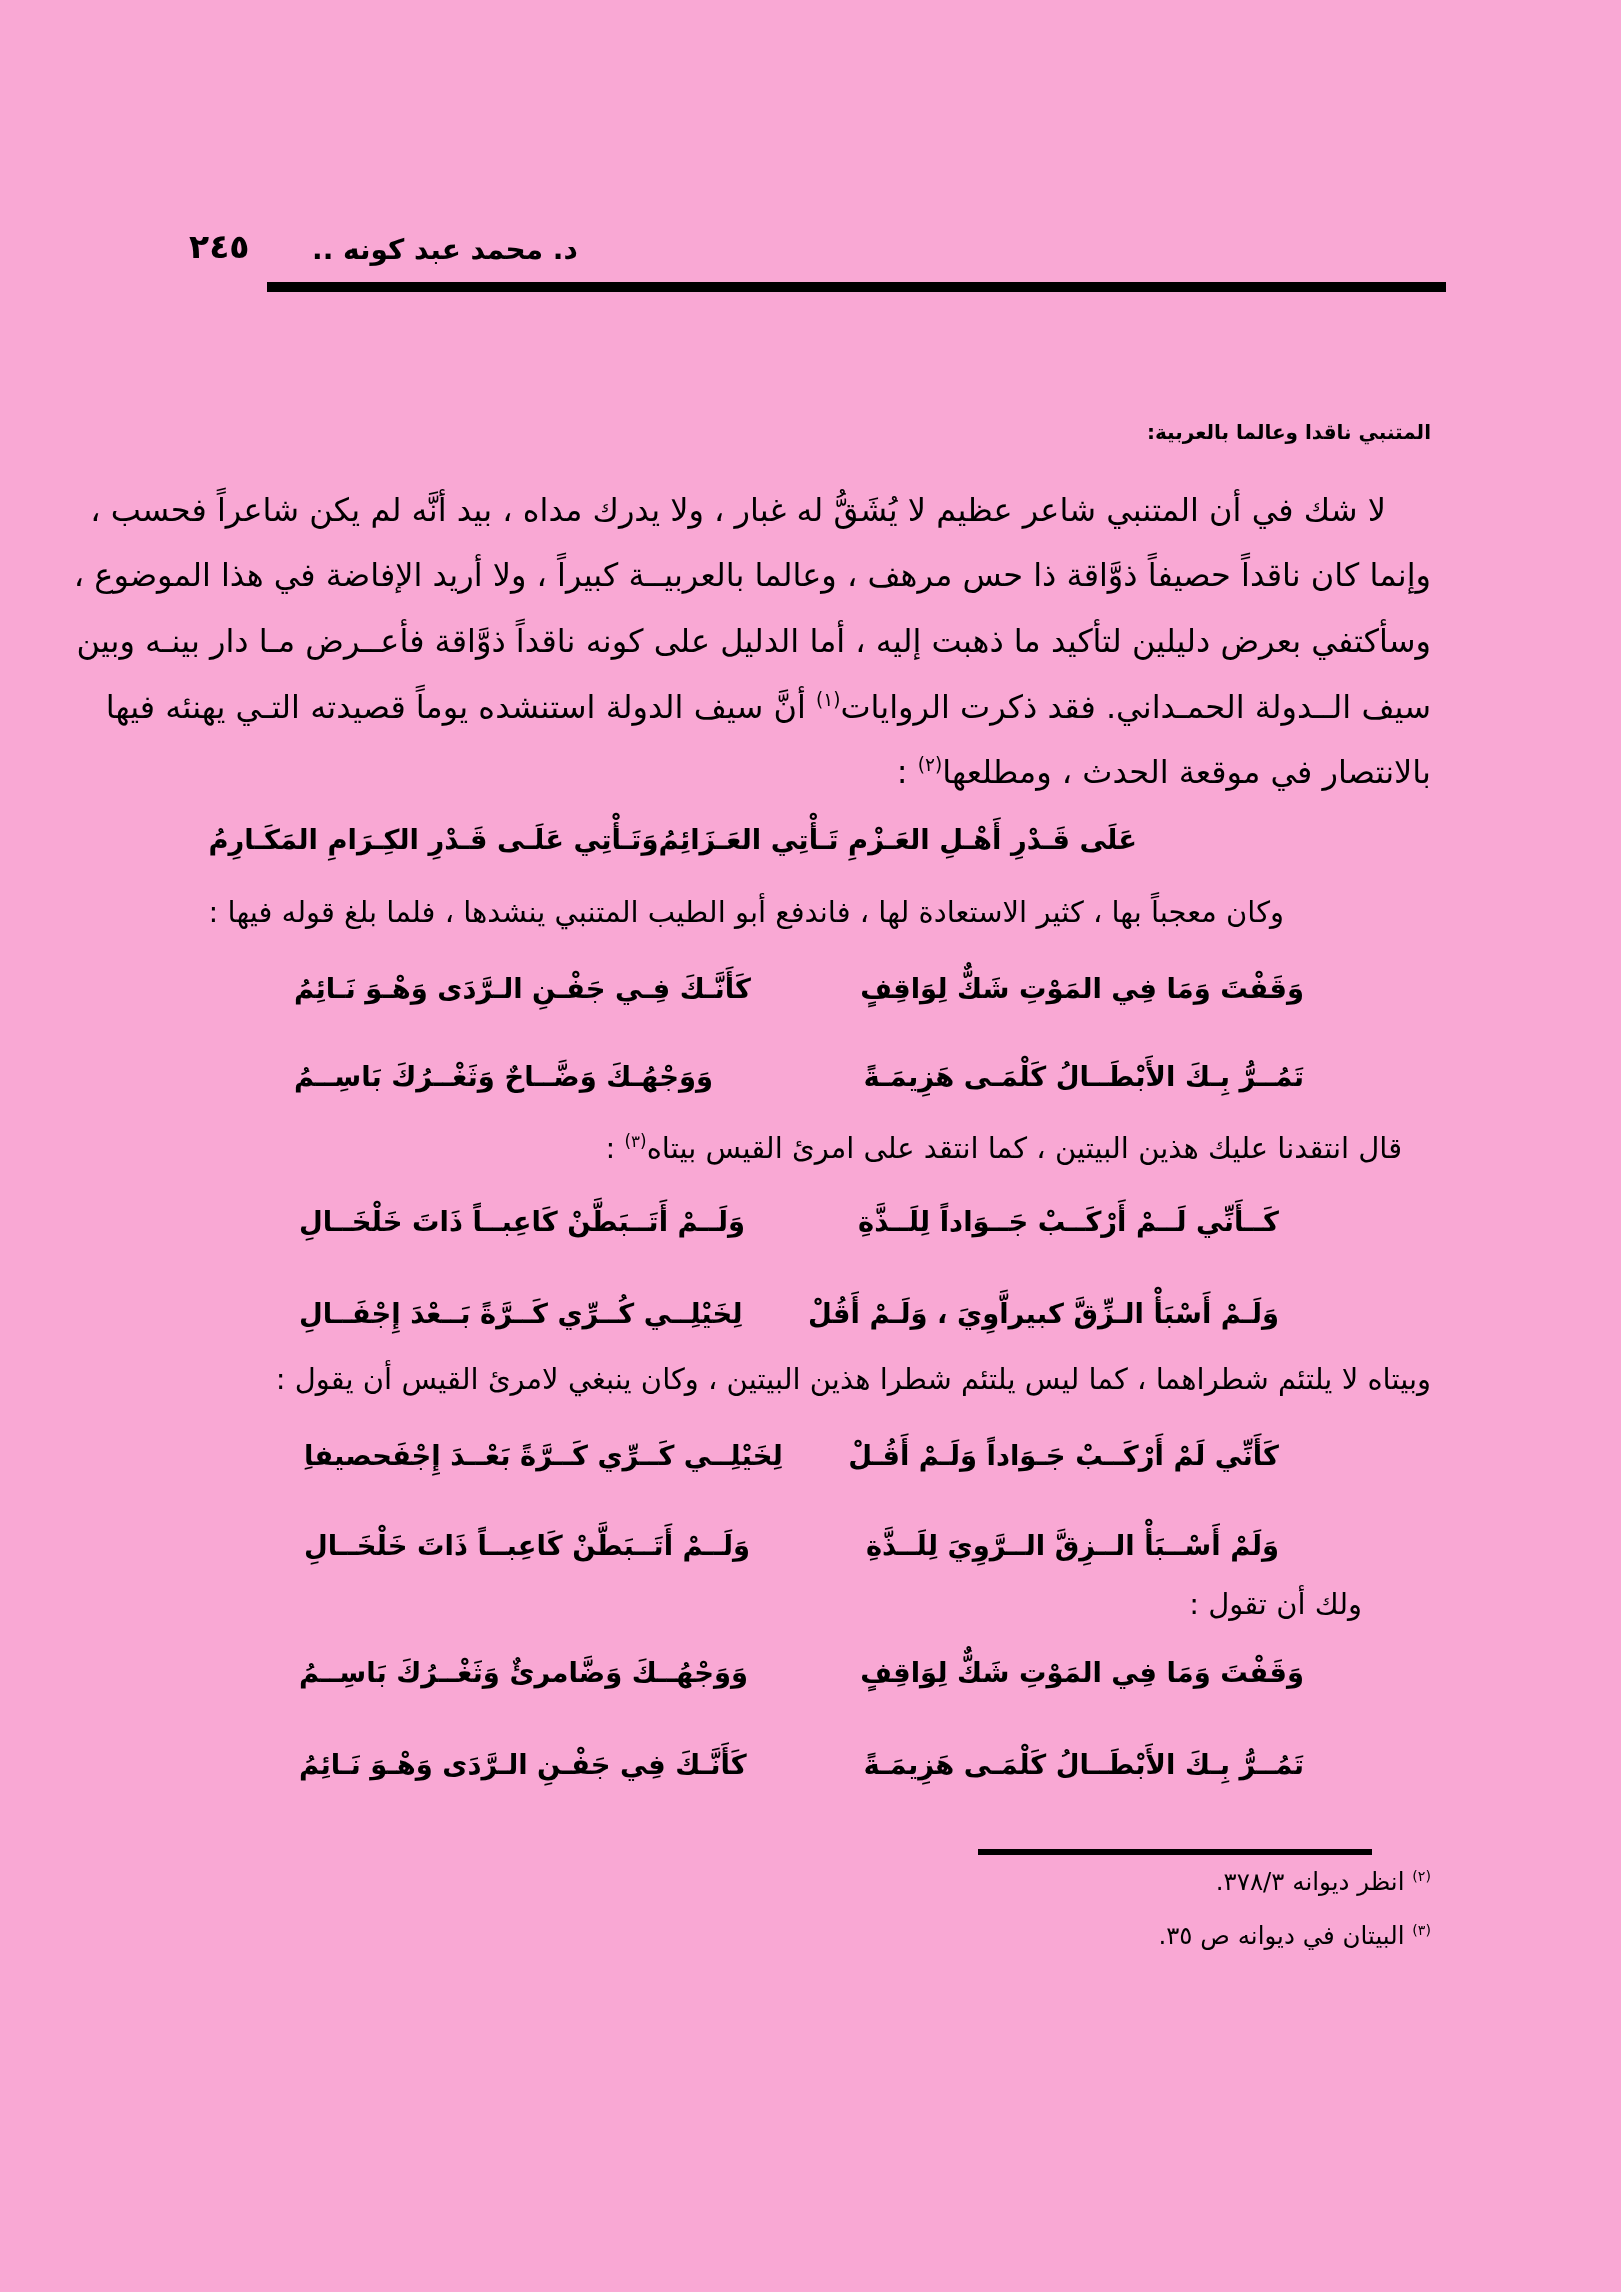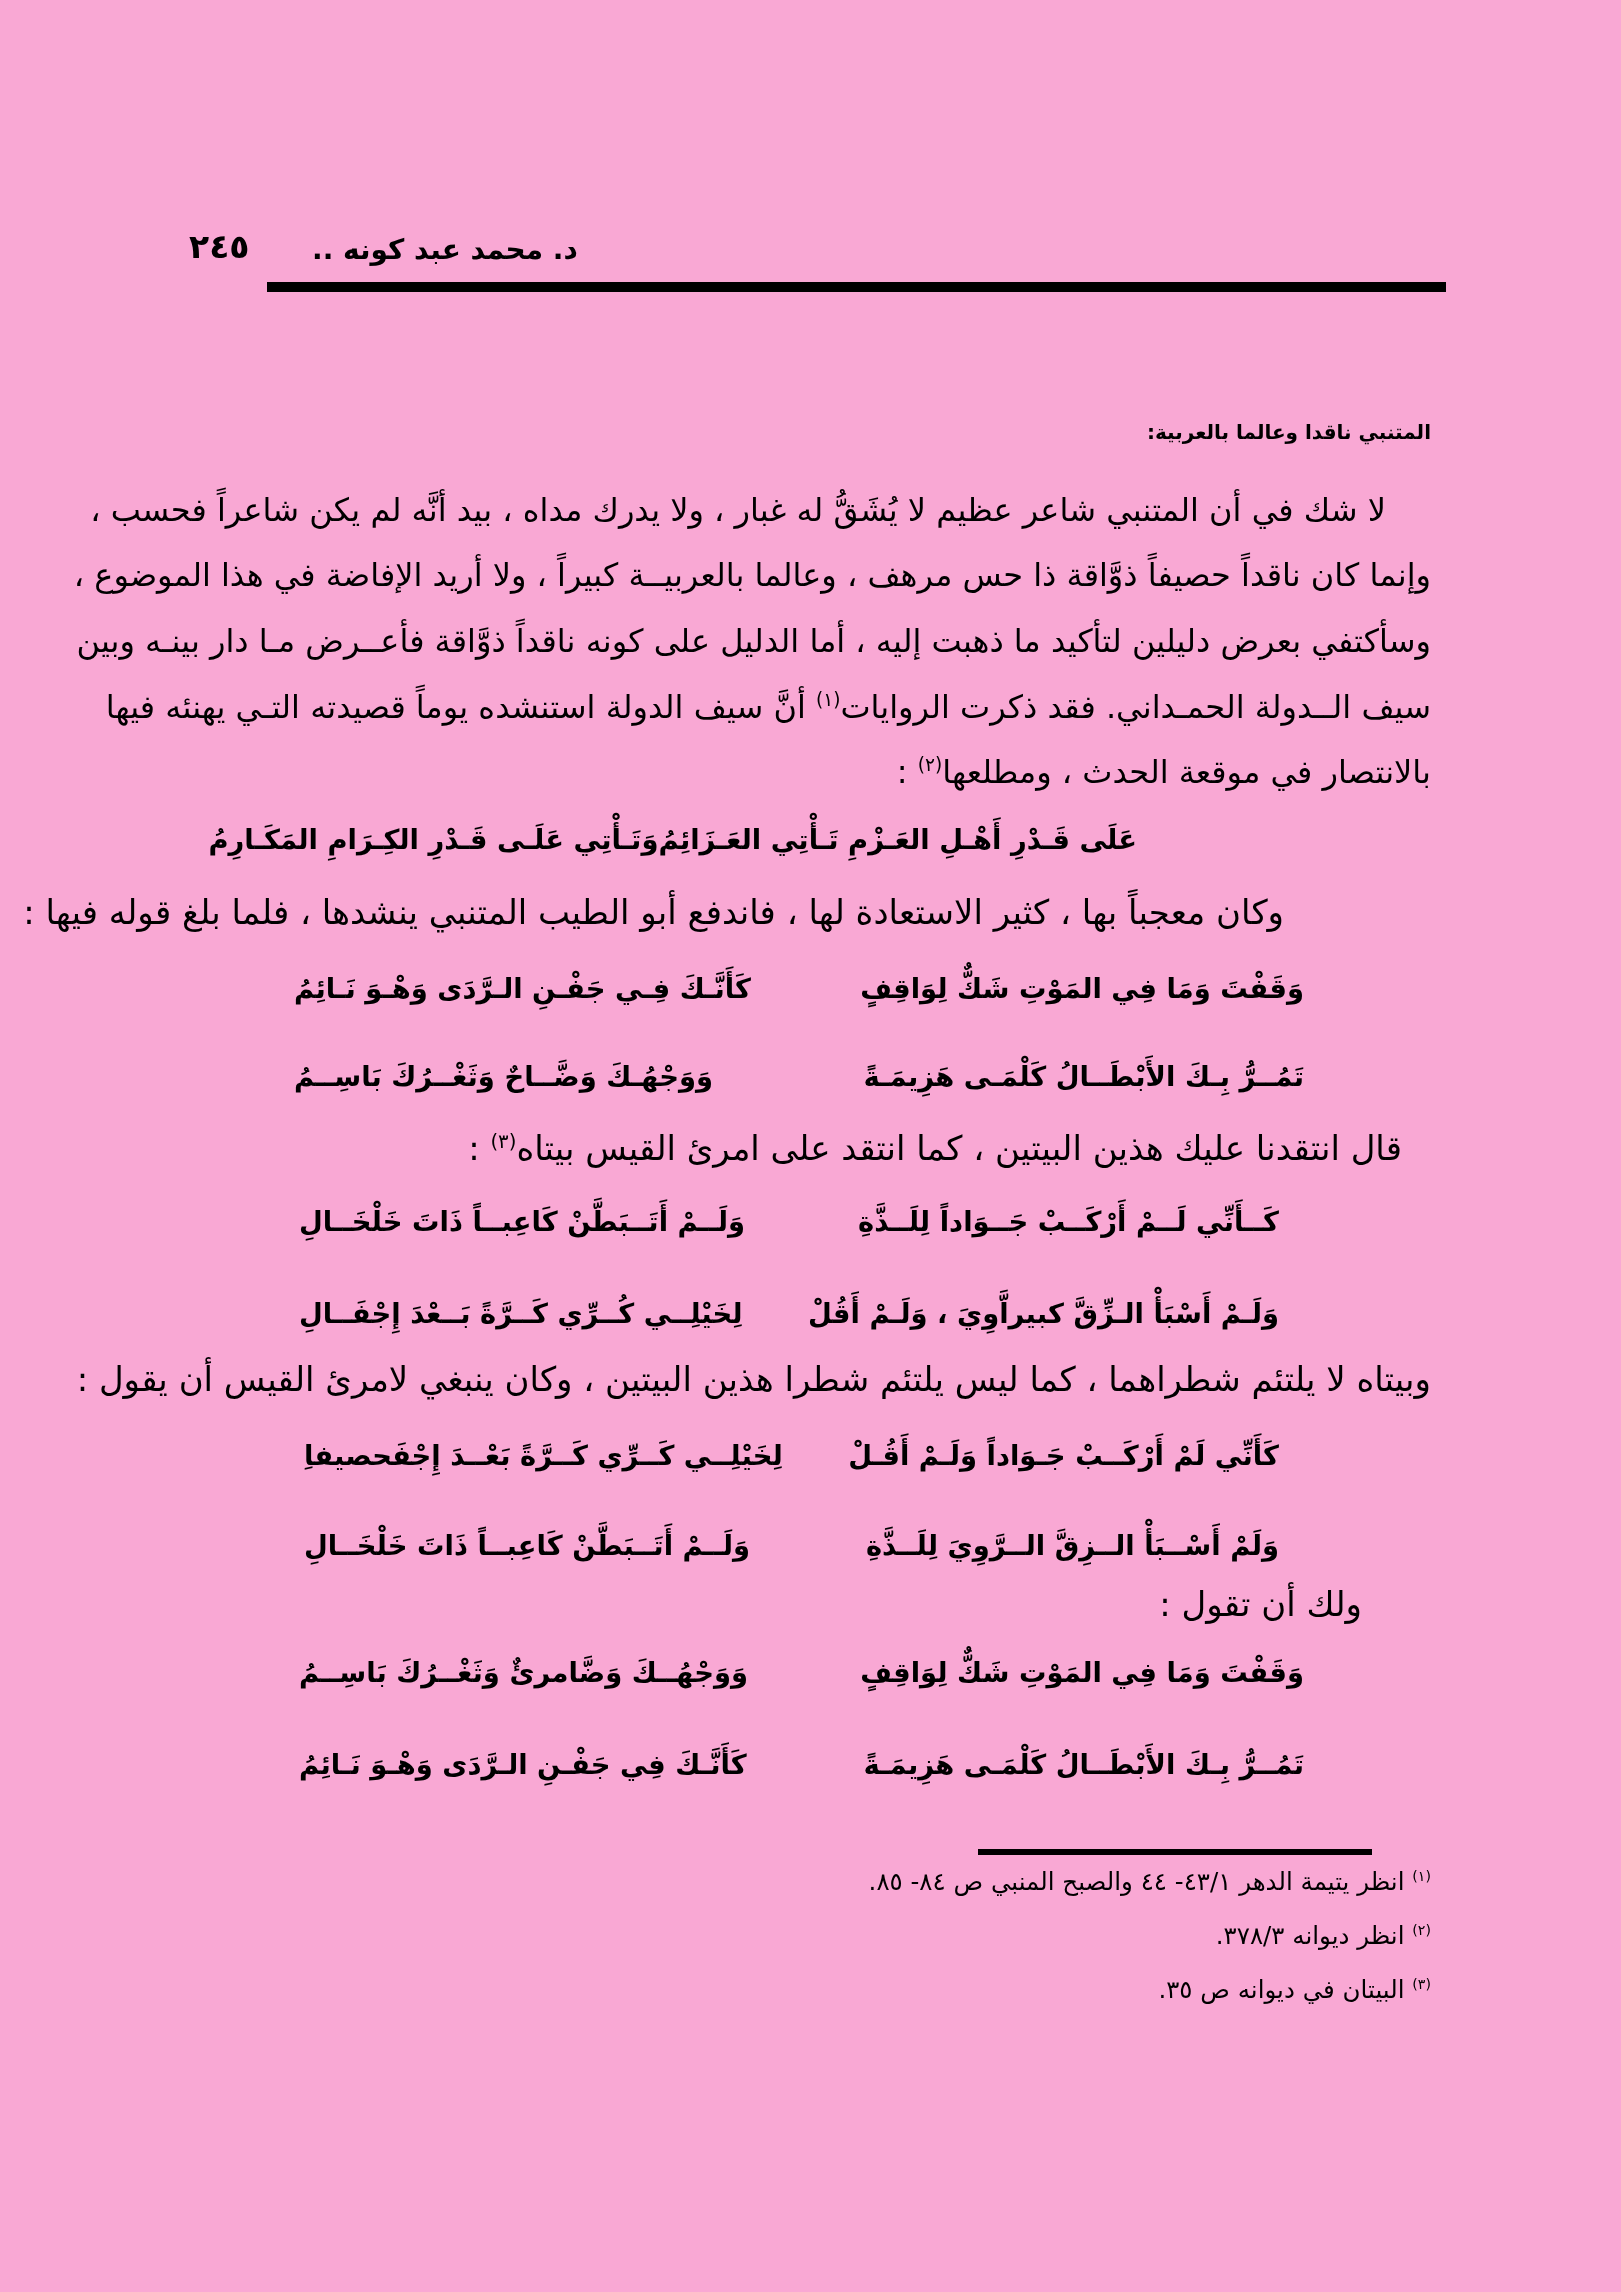--- a/index.html
+++ b/index.html
@@ -37,21 +37,21 @@
     right:0;left:0;
     font-size:32px;line-height:59px;height:59px;
     white-space:nowrap;
     text-align:justify;text-align-last:justify;
   }
   .pline.indent{padding-right:45px;}
   .pline.noj{
     text-align:right;text-align-last:right;left:auto;
   }
   .prose{
-    font-size:34px;line-height:57px;height:57px;
+    font-size:29px;line-height:57px;height:57px;
     white-space:nowrap;text-align:right;
   }
   .verse-row{
     display:flex;justify-content:space-between;align-items:center;
     direction:rtl;
     font-weight:bold;font-size:27.4px;height:86px;
     white-space:nowrap;
   }
   .hemistich{display:inline-block;}
   sup.fnmark{
@@ -135,19 +135,18 @@
     </div>
     <div class="verse-row abs" style="top:1311px;right:127px;width:1005px">
       <span class="hemistich">تَمُــرُّ بِـكَ الأَبْطَــالُ كَلْمَـى هَزِيمَـةً</span>
       <span class="hemistich">كَأَنَّـكَ فِي جَفْـنِ الـرَّدَى وَهْـوَ نَـائِمُ</span>
     </div>
 
   </div>
 
   <div class="footnotes">
     <div class="fn-rule"></div>
-    <div class="fn"><sup class="fnmark">(١)</sup> <span>انظر يتيمة الدهر ٤٣/١- ٤٤ والصبح المنبي ص ٨٤- ٨٥.</span></div>
     <div class="fn"><sup class="fnmark">(٢)</sup> <span>انظر ديوانه ٣٧٨/٣.</span></div>
     <div class="fn"><sup class="fnmark">(٣)</sup> <span>البيتان في ديوانه ص ٣٥.</span></div>
   </div>
 
 </div>
 
 
 </body></html>

